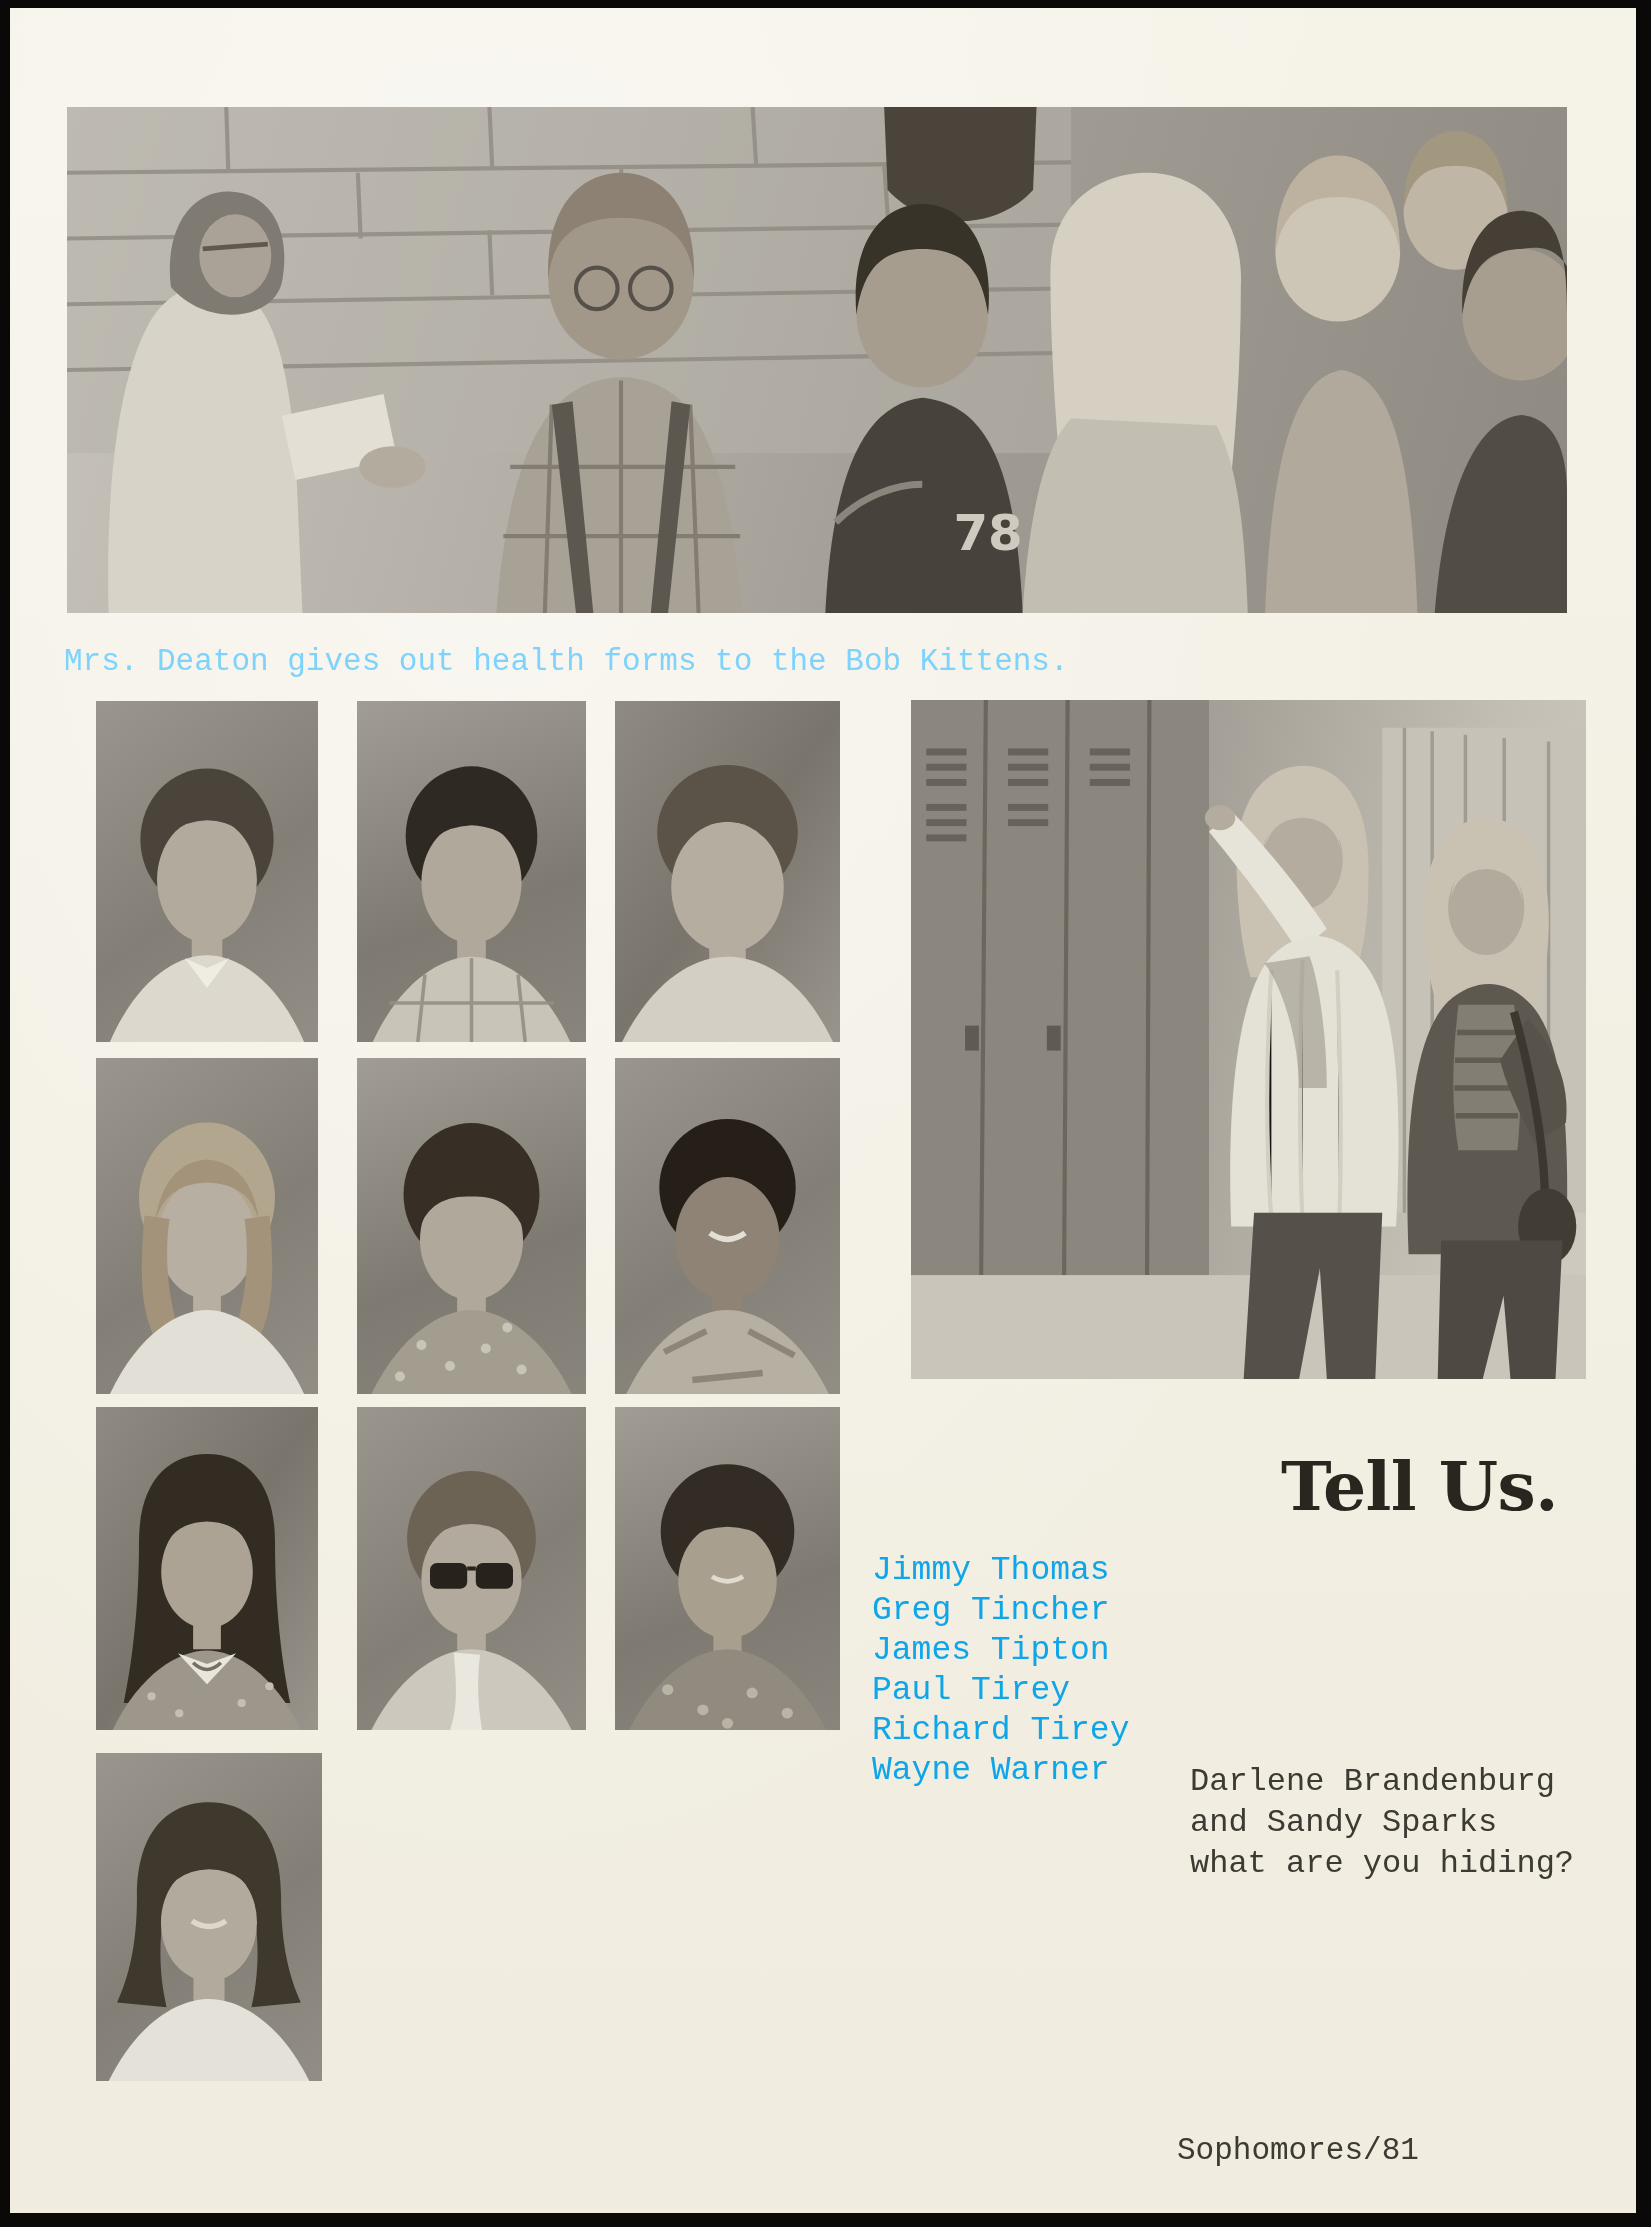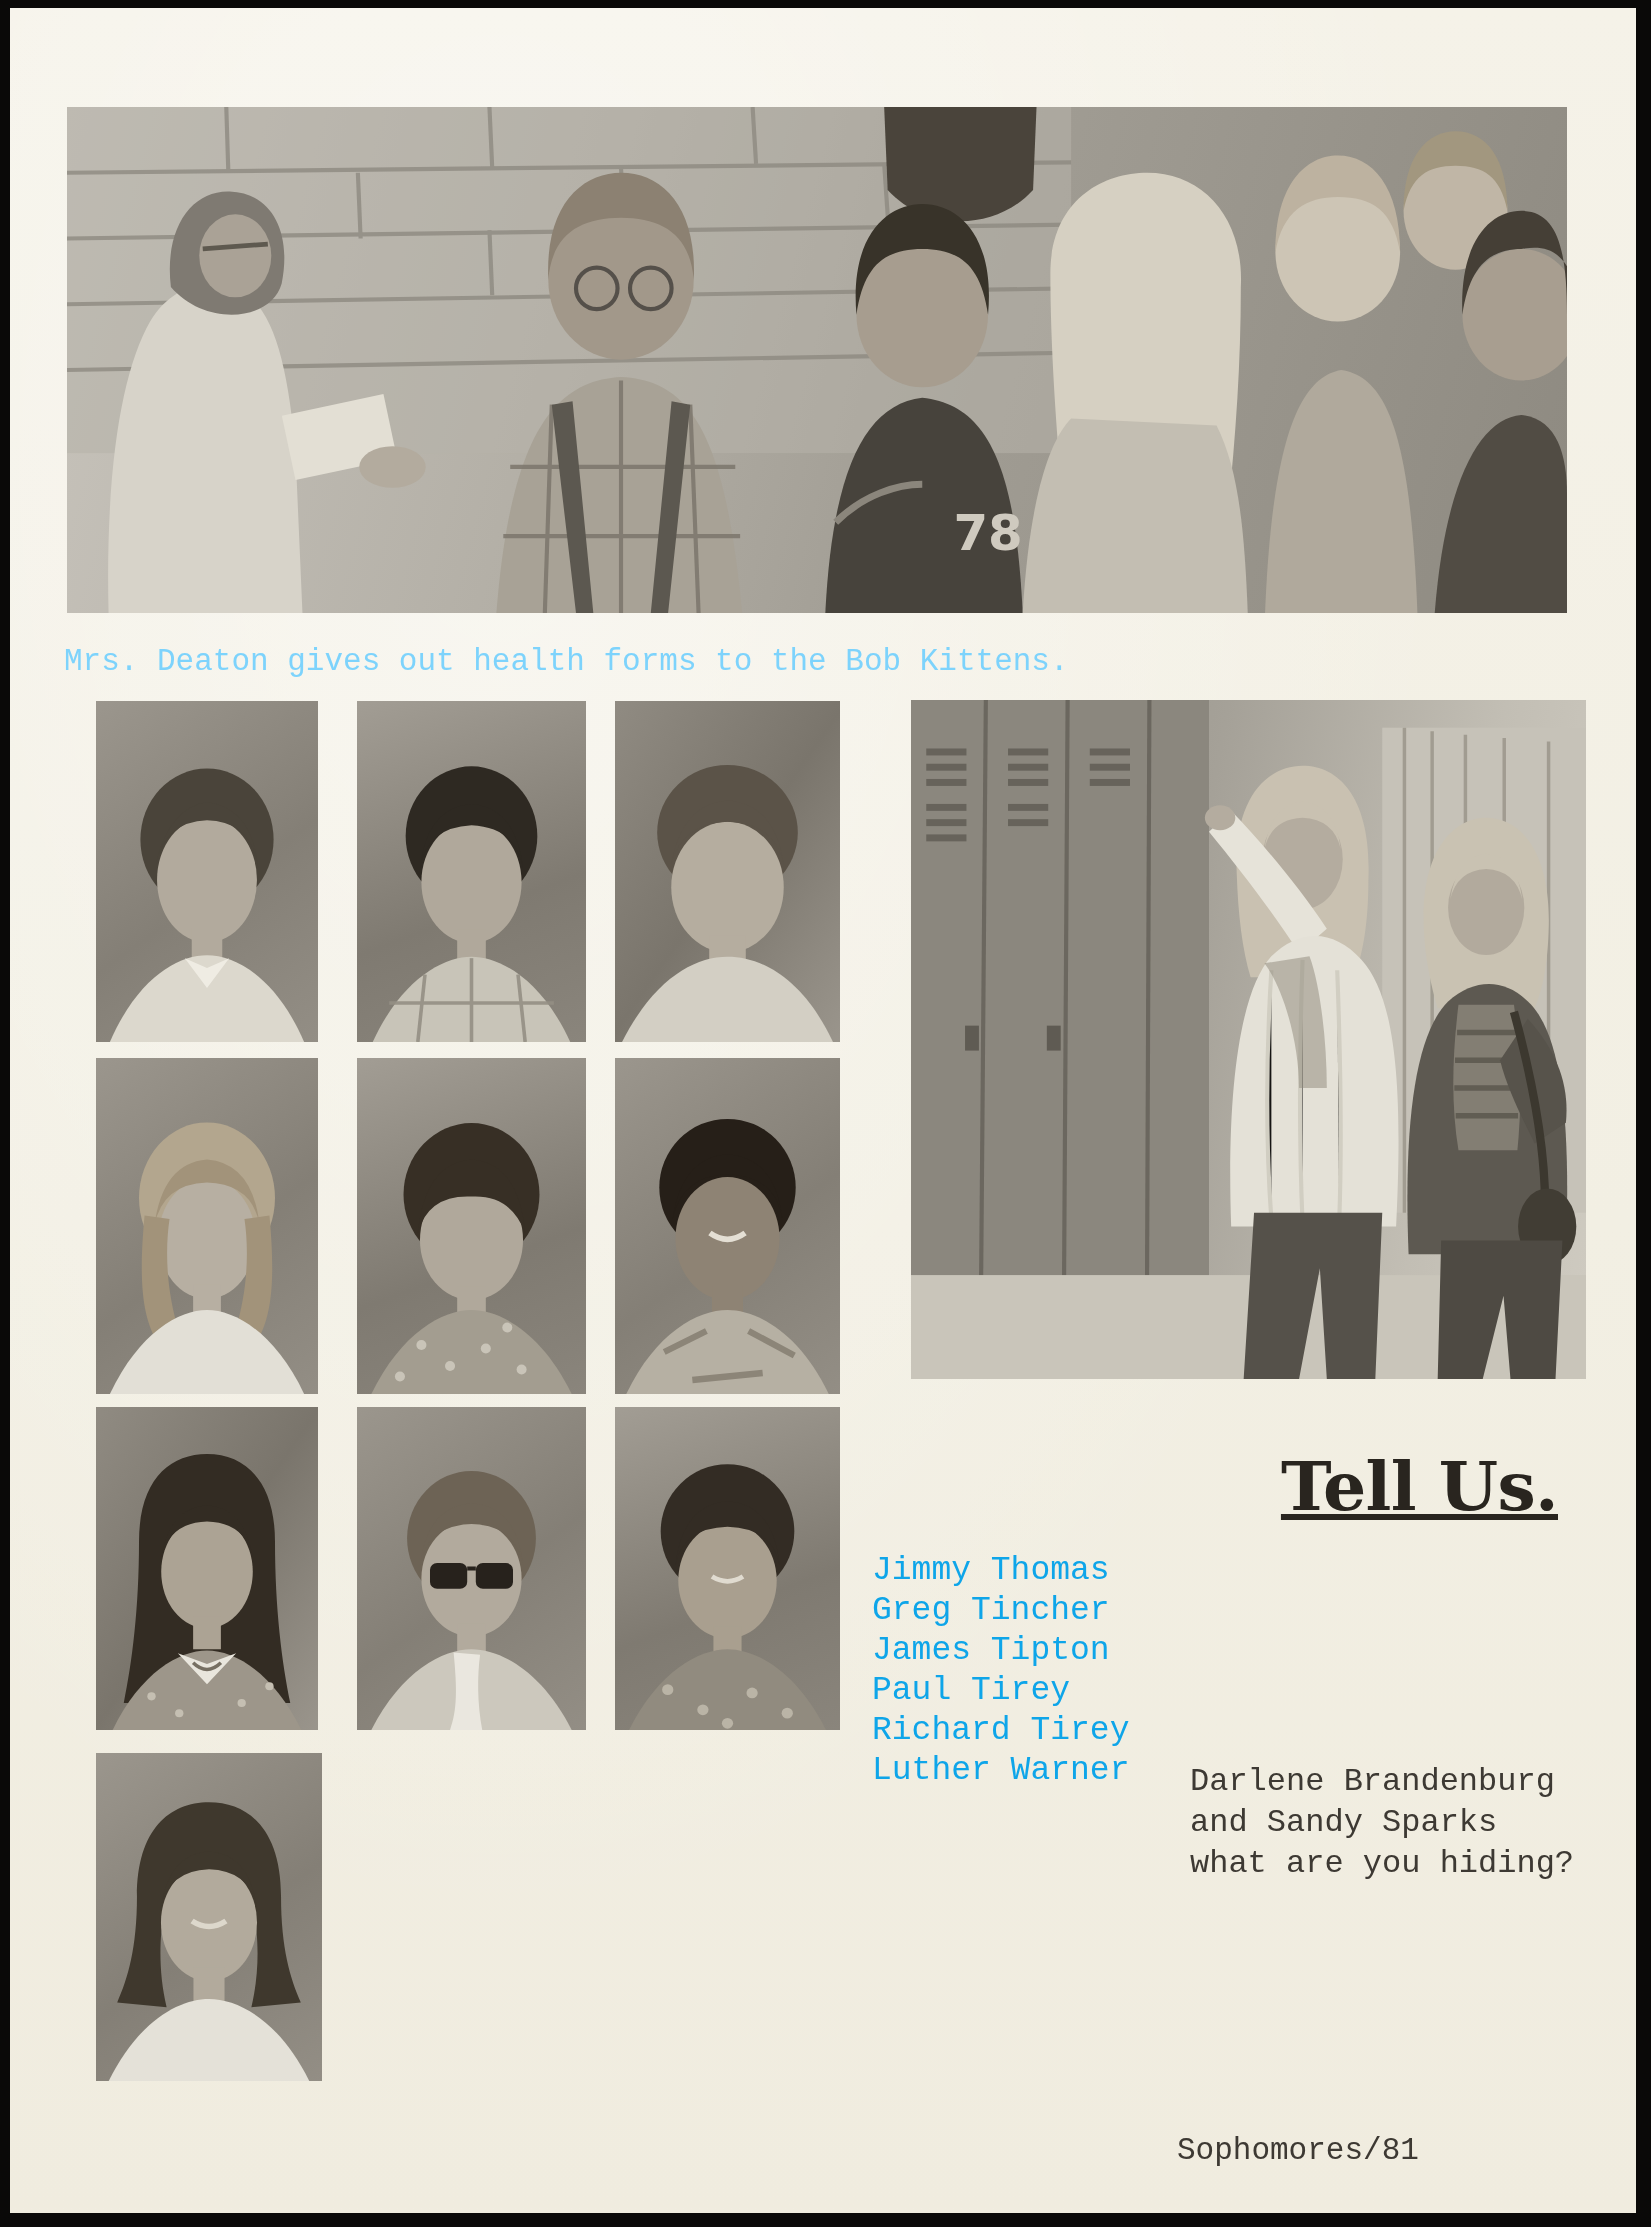--- a/index.html
+++ b/index.html
@@ -49,21 +49,21 @@
   .caption-top{
     position:absolute;left:64px;top:644px;
     font-size:31px;letter-spacing:0;color:#7dd3fc;white-space:nowrap;
   }
   .heading{
     position:absolute;left:907px;top:1398px;width:651px;
     font-family:"DejaVu Serif", serif;font-weight:700;color:#29251f;
     font-size:68px;line-height:85px;letter-spacing:-0.7px;
   }
   .heading .line1{display:block;text-align:left;}
-  .heading .line2{display:block;text-align:right;text-decoration:underline;}
+  .heading .line2{display:block;text-align:right;}
   .names{
     position:absolute;left:860px;list-style:none;margin:12px;padding:0;
     font-size:33px;line-height:40px;color:#0ea5e9;white-space:nowrap;
   }
   .names-1{top:1539px;}
   .names-2{top:1827px;}
   .caption-right{
     position:absolute;left:1190px;top:1761px;
     font-size:32px;line-height:41px;color:#3d3933;white-space:nowrap;
   }
@@ -362,21 +362,21 @@
   <h1 class="heading">
     <span class="line2">Tell Us.</span>
   </h1>
 
   <ul class="names names-1">
     <li>Jimmy Thomas</li>
     <li>Greg Tincher</li>
     <li>James Tipton</li>
     <li>Paul Tirey</li>
     <li>Richard Tirey</li>
-    <li>Luther Warner</li>
+    <li>Wayne Warner</li>
   </ul>
 
   <div class="caption-right">
     <span>Darlene Brandenburg</span>
     <span>and Sandy Sparks</span>
     <span>what are you hiding?</span>
   </div>
 
   <div class="footer">Sophomores/81</div>
 </div>

